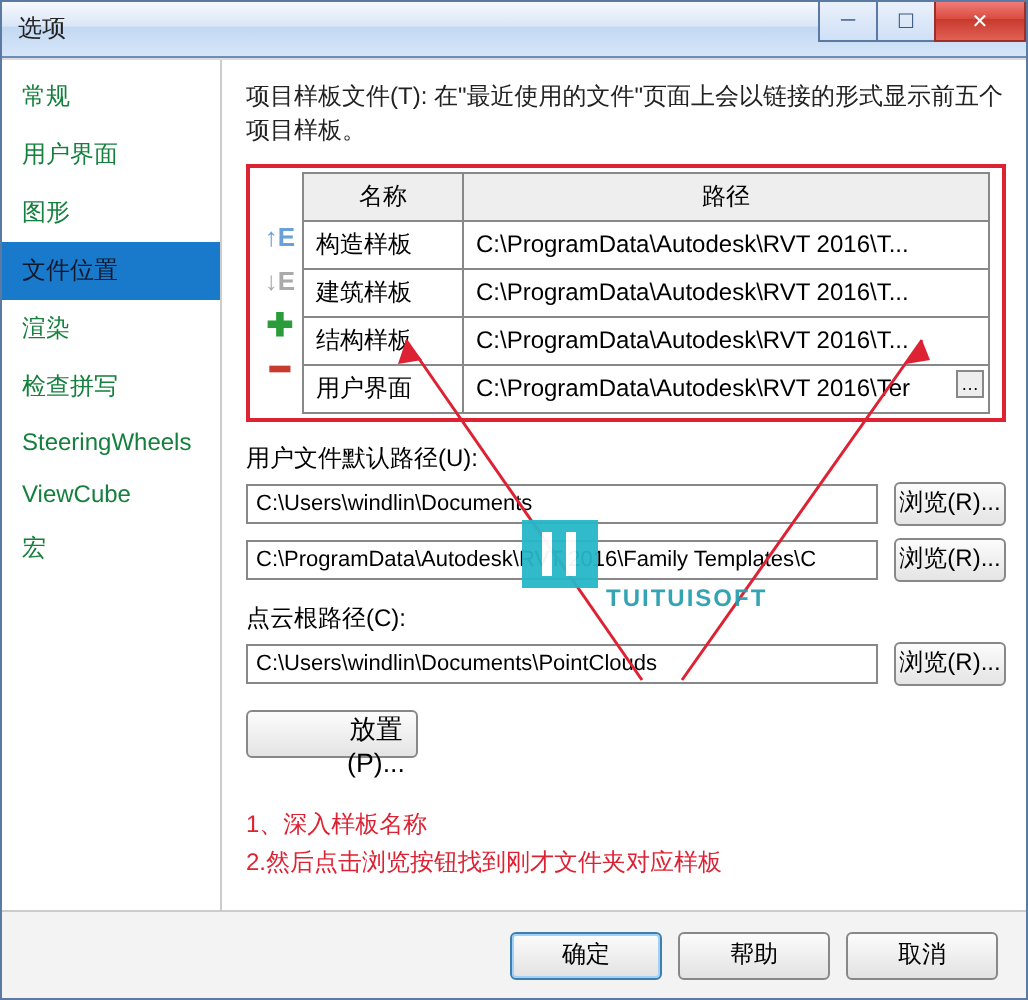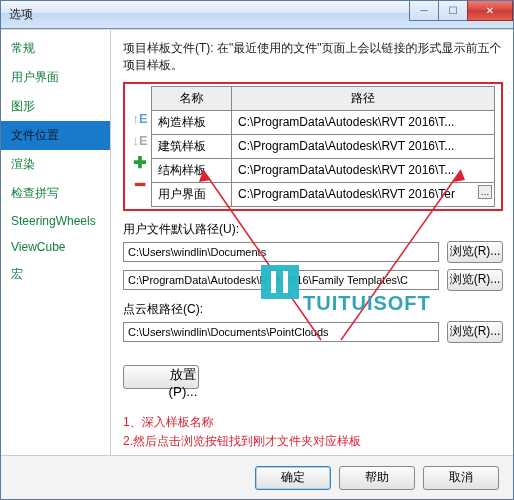--- a/index.html
+++ b/index.html
@@ -26,31 +26,31 @@
   .tbl { width: calc(100% - 28px); margin-left: 24px; border-collapse: collapse; }
   .tbl th, .tbl td { border: 1px solid #888; padding: 3px 6px; font-size: 12px; text-align: left; white-space: nowrap; overflow: hidden; }
   .tbl th { background: #eee; text-align: center; font-weight: normal; }
   .tbl td.path { font-family: Tahoma, sans-serif; }
   .tbl td.path.last { position: relative; }
   .ellips-btn { position: absolute; right: 2px; top: 2px; width: 14px; height: 14px; border: 1px solid #888; background: #eee; font-size: 9px; line-height: 12px; text-align: center; }
   .section-label { margin-top: 10px; margin-bottom: 3px; }
   .row { display: flex; align-items: center; gap: 8px; margin-bottom: 6px; }
   .textbox { flex: 1; border: 1px solid #888; padding: 3px 4px; background: #fff; font-family: Tahoma, sans-serif; font-size: 11px; white-space: nowrap; overflow: hidden; }
   .browse-btn { width: 56px; height: 22px; border: 1px solid #888; background: linear-gradient(#fcfcfc,#e4e4e4); font-size: 12px; border-radius: 3px; }
-  .place-btn { width: 76px; height: 24px; border: 1px solid #888; background: linear-gradient(#fcfcfc,#e4e4e4); border-radius: 3px; margin-top: 16px; padding-left: 44px; }
+  .place-btn { width: 86px; height: 24px; border: 1px solid #888; background: linear-gradient(#fcfcfc,#e4e4e4); border-radius: 3px; margin-top: 6px; padding-left: 44px; }
   .annot { color: #d23; margin-top: 14px; line-height: 1.6; font-size: 12px; }
   .footer { height: 44px; border-top: 1px solid #ccc; display: flex; justify-content: flex-end; align-items: center; gap: 8px; padding-right: 14px; background: #f3f3f3; }
   .btn { width: 76px; height: 24px; border: 1px solid #888; background: linear-gradient(#fcfcfc,#e2e2e2); border-radius: 3px; font-size: 12px; font-family: Liberation Mono, monospace; }
   .btn.primary { border: 1px solid #3c7fb1; box-shadow: 0 0 0 1px #a3d1f5 inset; }
   .watermark { position: absolute; left: 150px; top: 218px; pointer-events: none; display: flex; align-items: center; gap: 4px; opacity: 0.95; }
   .wm-icon { width: 38px; height: 34px; background: #26b7c7; position: relative; }
   .wm-icon::before, .wm-icon::after { content: ""; position: absolute; background: #fff; }
   .wm-icon::before { left: 10px; top: 6px; width: 5px; height: 22px; }
   .wm-icon::after { left: 22px; top: 6px; width: 5px; height: 22px; }
-  .wm-text { font-size: 20px; font-weight: bold; color: #2aa0b0; letter-spacing: 1px; font-family: Arial, sans-serif; margin-top: 44px; }
+  .wm-text { font-size: 12px; font-weight: bold; color: #2aa0b0; letter-spacing: 1px; font-family: Arial, sans-serif; margin-top: 44px; }
   svg.lines { position: absolute; left: 0; top: 0; pointer-events: none; }
 </style>
 </head>
 <body>
 
 <div class="window">
   <div class="titlebar">
     <span class="titlebar-title">选项</span>
     <div class="winbtns">
       <div class="winbtn">─</div>

